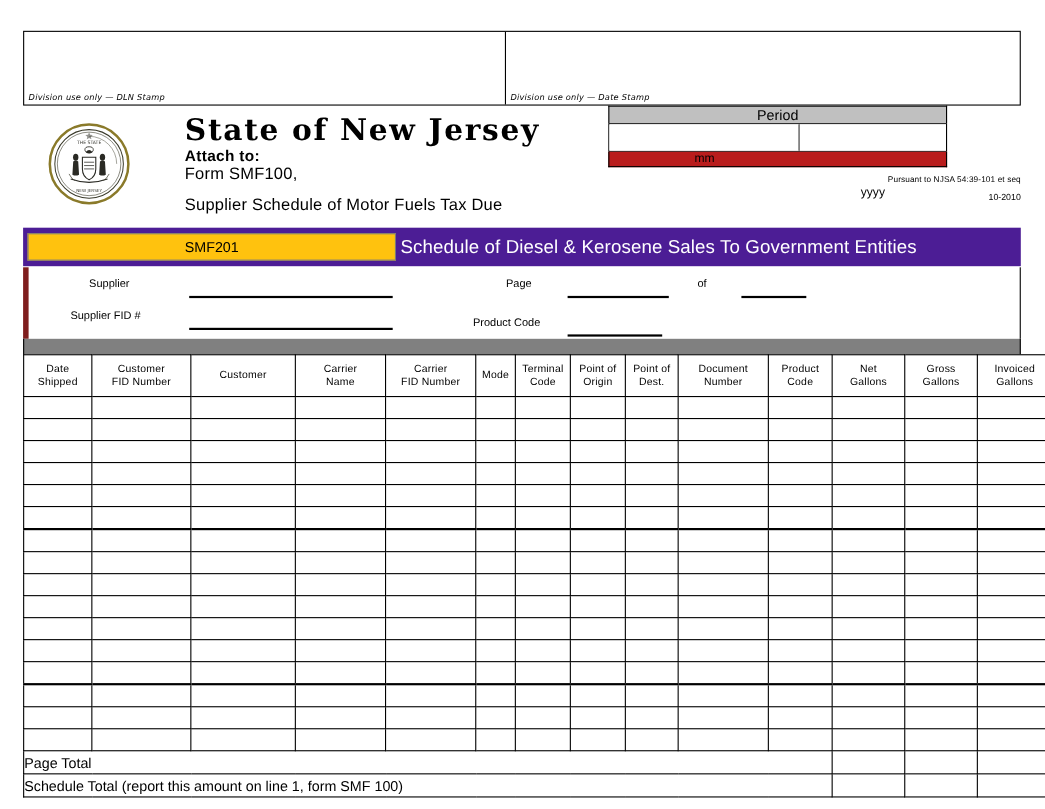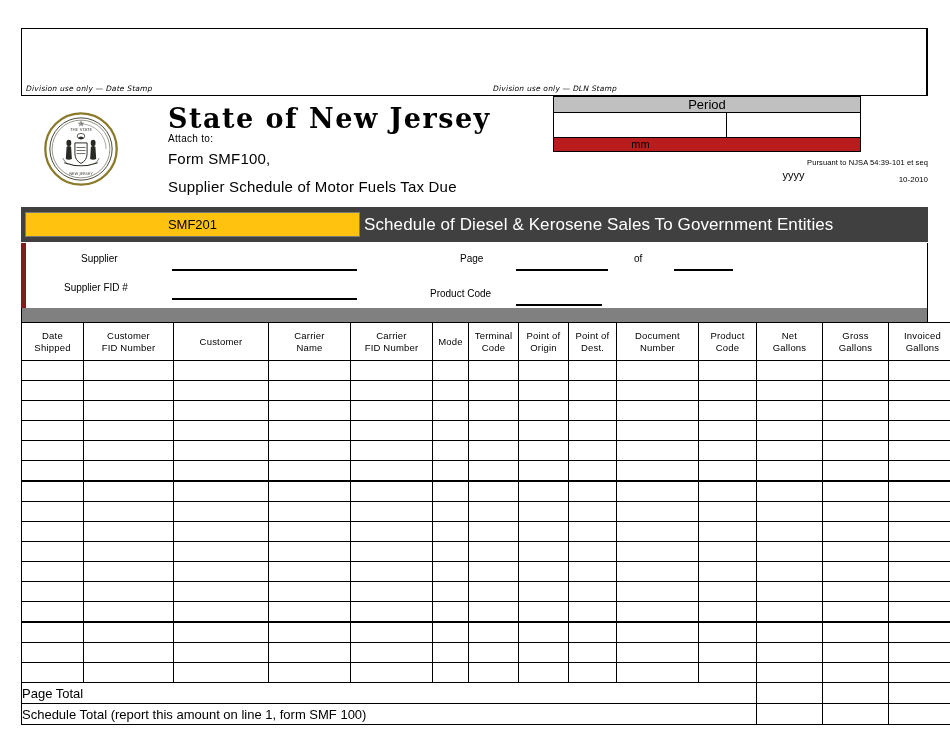--- a/index.html
+++ b/index.html
@@ -67,22 +67,23 @@
     font-family: "DejaVu Serif", serif;
     font-weight: bold;
     font-size: 27px;
     letter-spacing: 1.5px;
     white-space: nowrap;
   }
   .attach-to {
     position: absolute;
     left: 168px;
     top: 133px;
-    font-size: 10px;
+    font-size: 14px;
     letter-spacing: 0.3px;
+    font-weight: bold;
   }
   .form-line1 {
     position: absolute;
     left: 168px;
     top: 150px;
     font-size: 15px;
     letter-spacing: 0.2px;
     white-space: nowrap;
   }
   .form-line2 {
@@ -258,25 +259,25 @@
 
   .hdr-l1 { display: block; }
   .hdr-l2 { display: block; }
 </style>
 </head>
 <body>
 
 <div id="page">
 
   <div class="stamp-row">
+    <div class="stamp-box left">
+      <span class="stamp-label">Division use only — DLN Stamp</span>
+    </div>
     <div class="stamp-box right">
       <span class="stamp-label">Division use only — Date Stamp</span>
-    </div>
-    <div class="stamp-box left">
-      <span class="stamp-label">Division use only — DLN Stamp</span>
     </div>
   </div>
 
   <svg class="seal" viewBox="0 0 100 100">
     <circle cx="50" cy="50" r="47" fill="#ffffff" stroke="#8a7a2a" stroke-width="3"></circle>
     <circle cx="50" cy="50" r="41" fill="none" stroke="#3a3a2a" stroke-width="1.2"></circle>
     <circle cx="50" cy="50" r="38" fill="none" stroke="#3a3a2a" stroke-width="0.7"></circle>
     <path d="M50 17 A33 33 0 0 1 83 50" fill="none" stroke="#4a4a3a" stroke-width="0.6"></path>
     <g fill="#3a3a33">
       <path d="M50 12 l1.3 3 3.2.3-2.4 2.1.7 3.1-2.8-1.6-2.8 1.6.7-3.1-2.4-2.1 3.2-.3z" opacity="0.55"></path>
@@ -313,21 +314,21 @@
     </div>
     <div class="period-foot">
       <div class="mmlab">mm</div>
       <div class="yylab">yyyy</div>
     </div>
   </div>
 
   <div class="pursuant">Pursuant to NJSA 54:39-101 et seq</div>
   <div class="revdate">10-2010</div>
 
-  <div class="banner" style="background: #404040;">
+  <div class="banner" style="background: #4c1d95;">
     <div class="banner-code" style="background: rgb(255, 194, 14);">SMF201</div>
     <div class="banner-title">Schedule of Diesel &amp; Kerosene Sales To Government Entities</div>
   </div>
 
   <div class="fields">
     <span class="fld-label" style="left:55px; top:10px;">Supplier</span>
     <span class="fld-line" style="left:146px; top:26px; width:185px;"></span>
 
     <span class="fld-label" style="left:38px; top:39px;text-align:center;">Supplier FID #</span>
     <span class="fld-line" style="left:146px; top:55px; width:185px;"></span>

